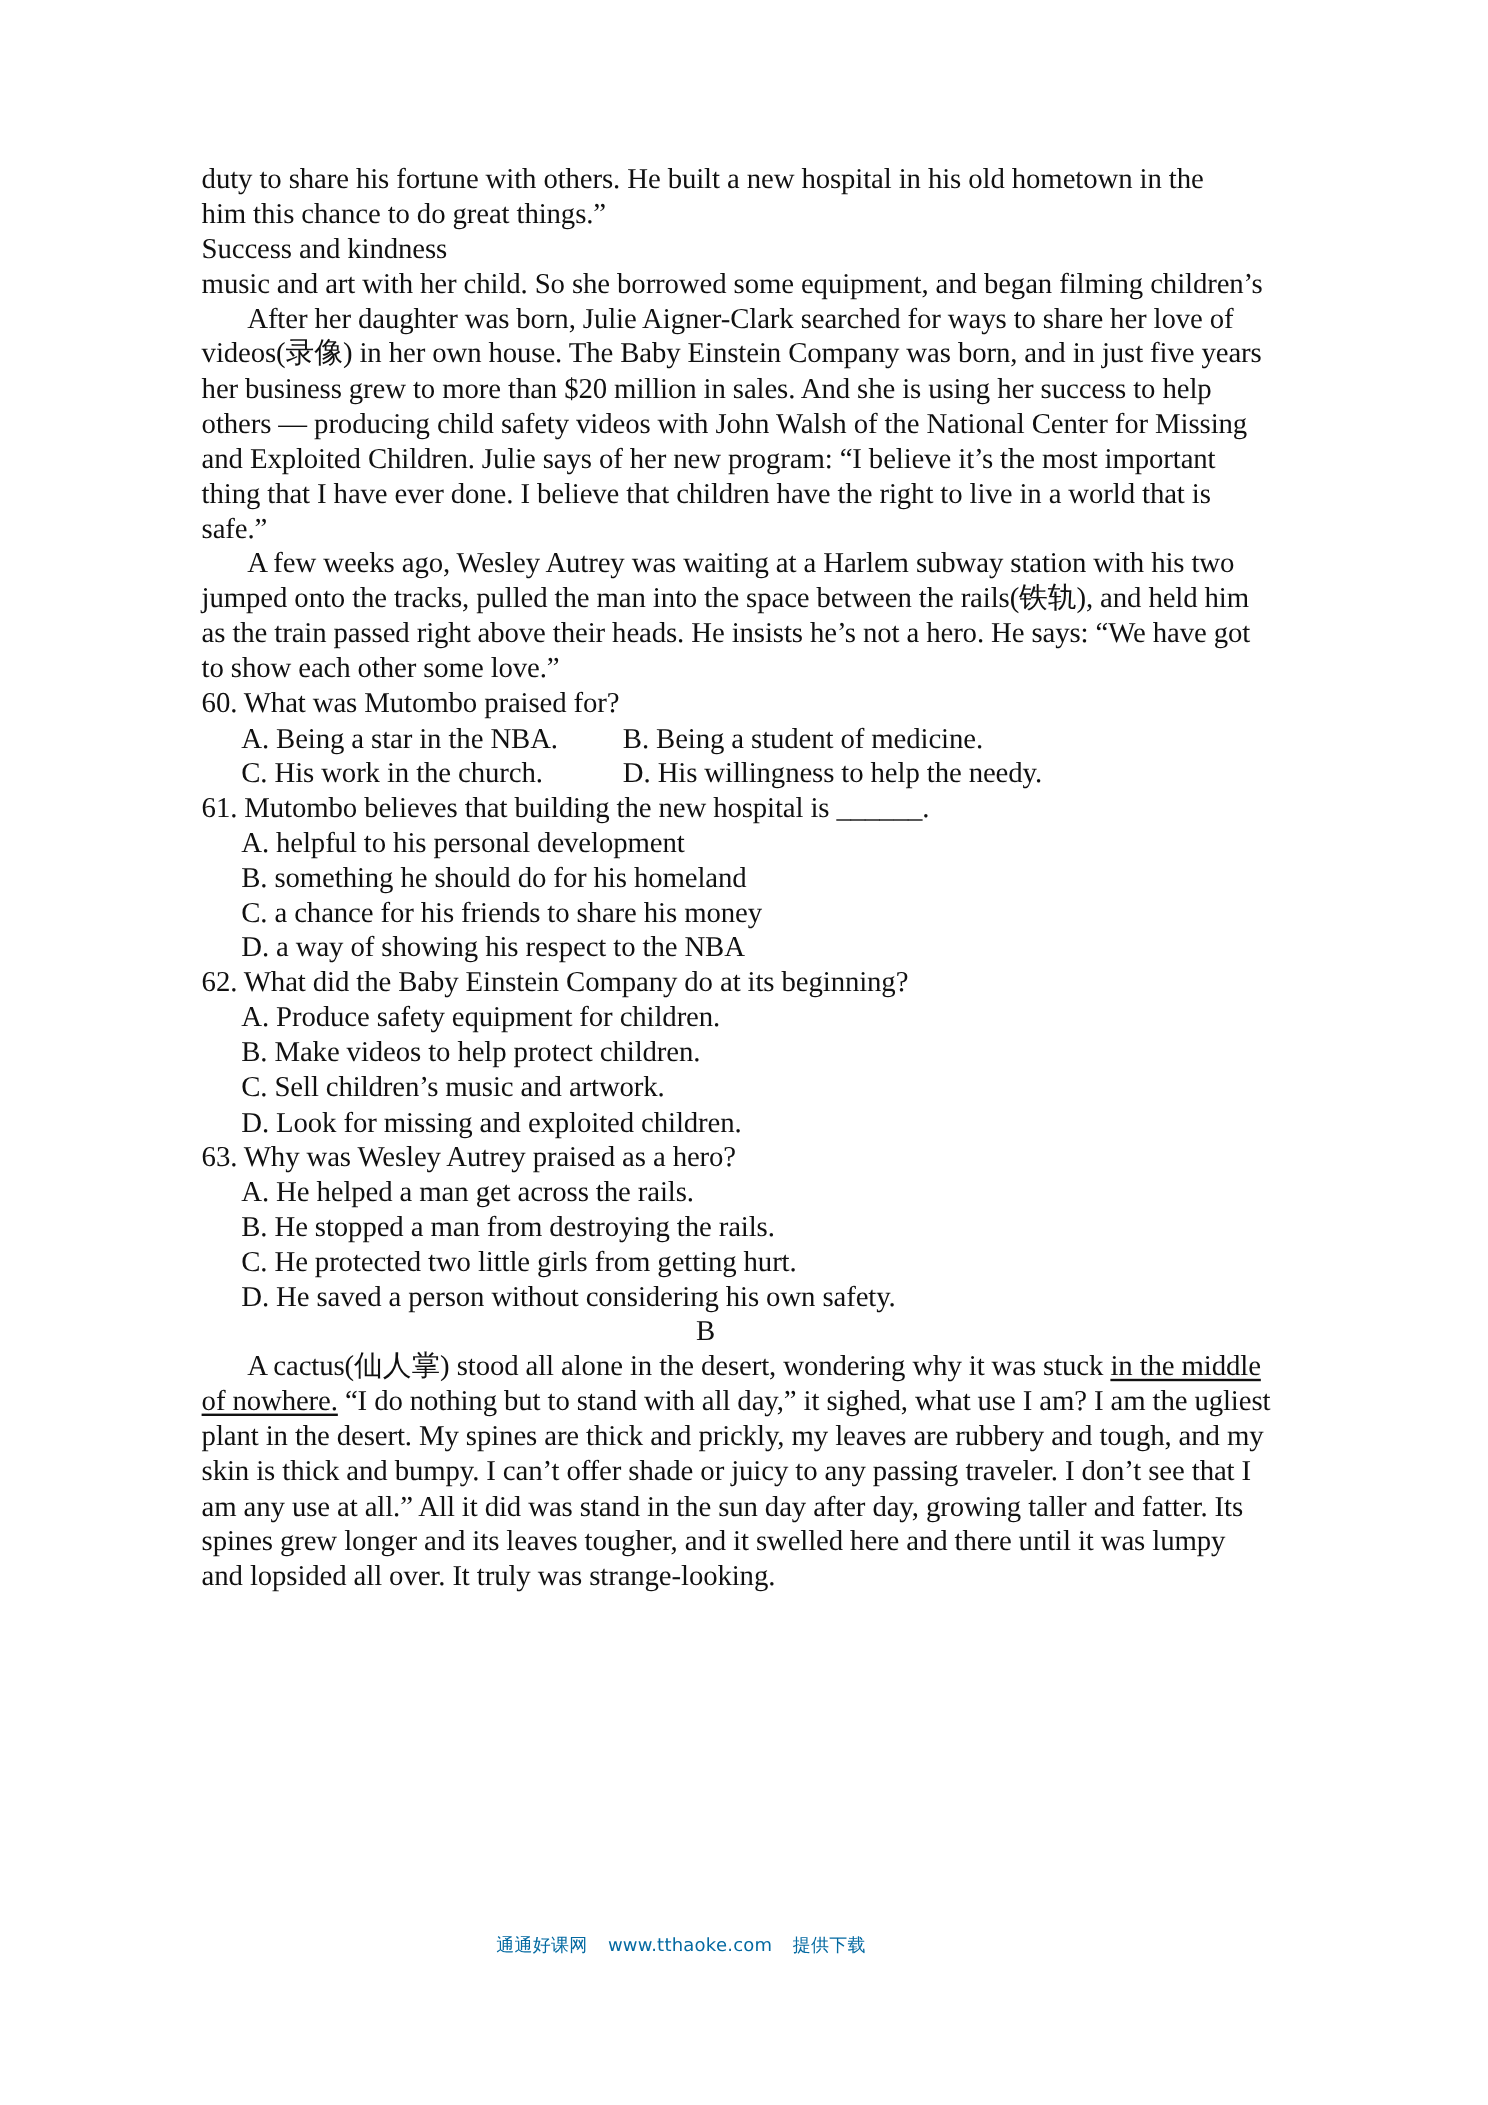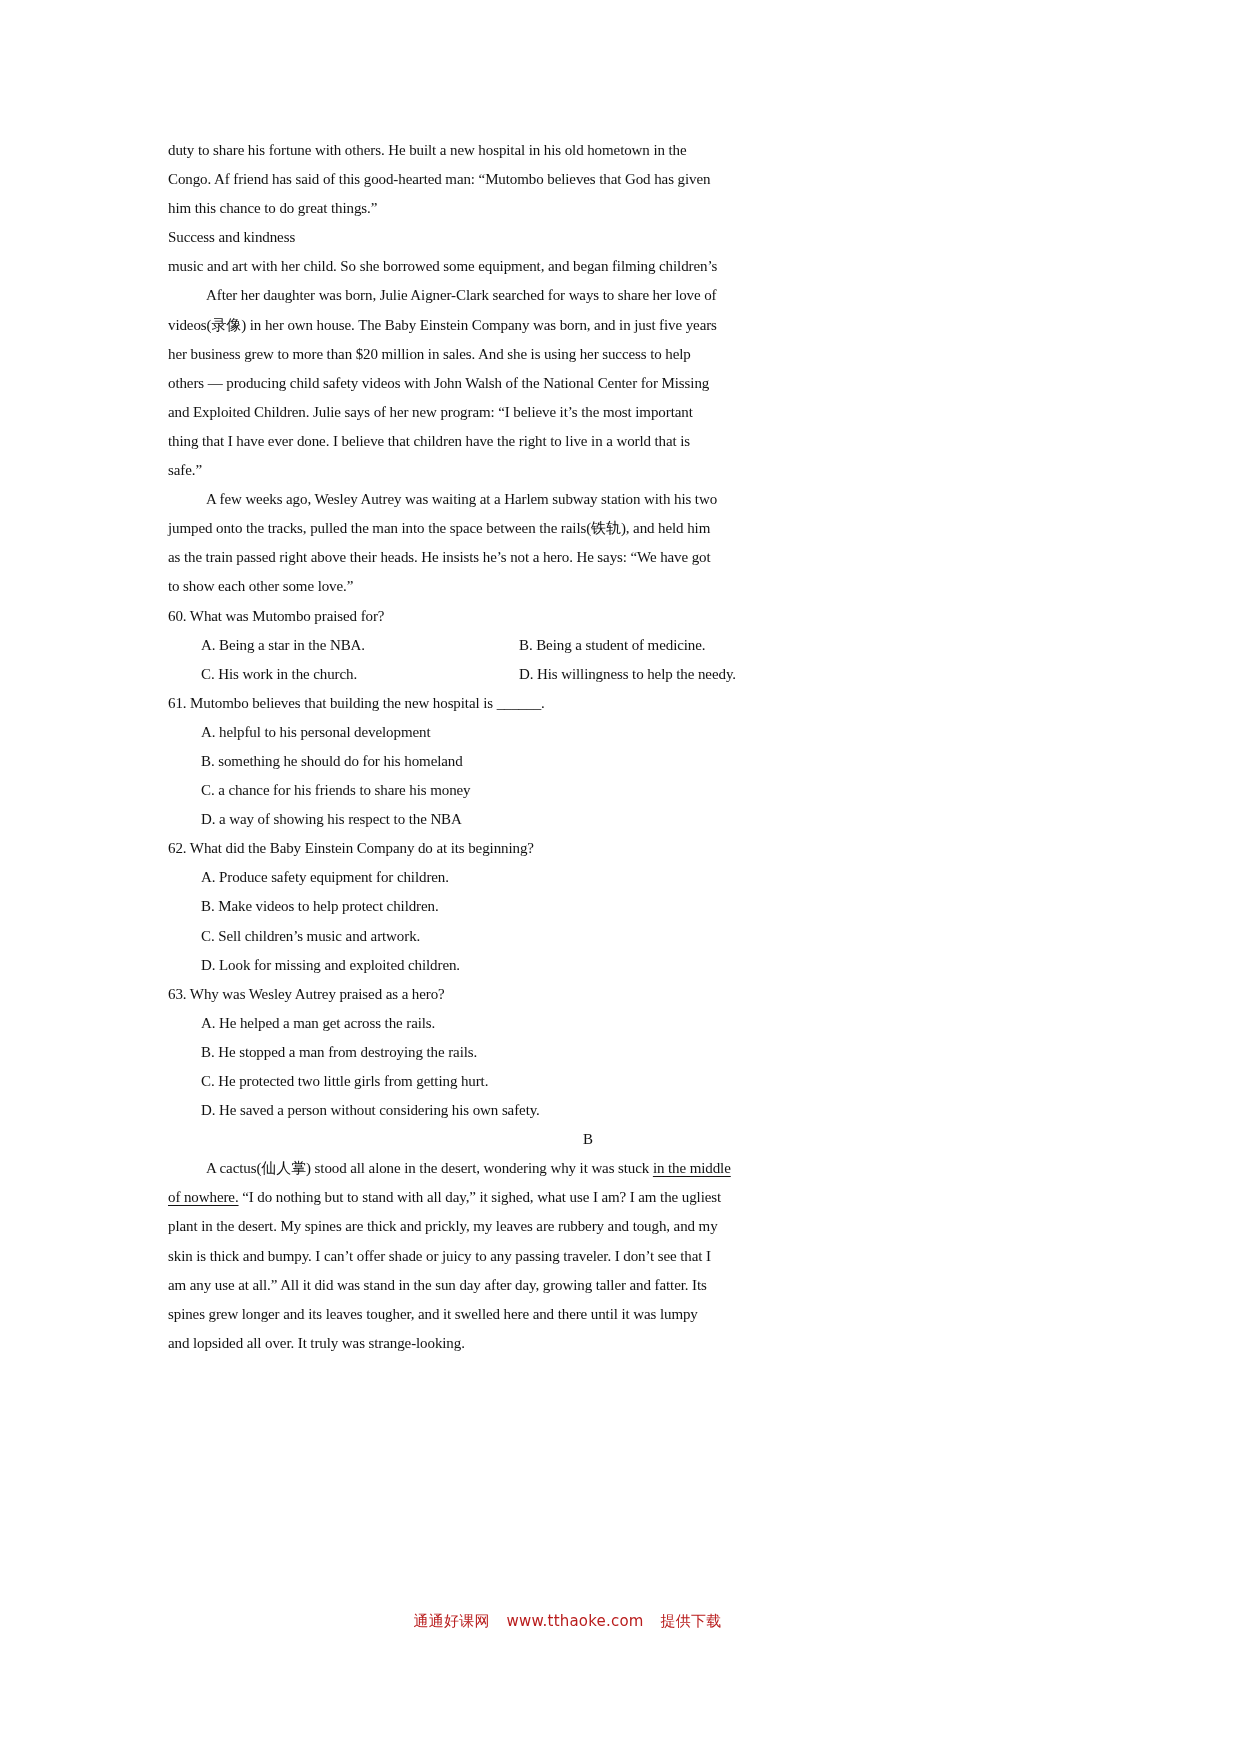--- a/index.html
+++ b/index.html
@@ -1,44 +1,43 @@
 <!DOCTYPE html>
 <html><head>
   <meta charset="utf-8">
   <style>
     html, body { margin: 0; padding: 0; background: #ffffff; }
     body { width: 1240px; height: 1754px; position: relative; overflow: hidden; }
     .page {
       position: absolute; left: 168px; top: 136px; width: 840px;
       font-family: "Liberation Serif", "DejaVu Serif", serif;
-      font-size: 15px; line-height: 29.1px; color: #111111;
+      font-size: 24px; line-height: 29.1px; color: #111111;
       letter-spacing: -0.1px;
     }
     .line { white-space: nowrap; height: 29.1px; }
     .indent { padding-left: 38px; }
     .opt { padding-left: 33px; }
     .opt-row { display: flex; white-space: nowrap; height: 29.1px; }
     .opt-row .c1 { padding-left: 33px; width: 318px; }
     .u { text-decoration: underline; text-underline-offset: 3px; }
     .center { text-align: center; }
     .footer {
       position: absolute; left: 0; width: 1135px; top: 1612px; text-align: center;
-      font-family: "DejaVu Sans", "Liberation Sans", sans-serif; font-size: 15px; color: #b91c1c;
+      font-family: "DejaVu Sans", "Liberation Sans", sans-serif; font-size: 15px; color: #0369a1;
       letter-spacing: 0.2px;
     }
     .footer span { margin: 0 6px; }
   </style>
 </head>
 <body>
 
 <div class="page">
 
   <div>
     <div class="line">duty to share his fortune with others. He built a new hospital in his old hometown in the</div>
-    <div class="line">Congo. Af friend has said of this good-hearted man: “Mutombo believes that God has given</div>
     <div class="line">him this chance to do great things.”</div>
   </div>
 
   <div>
     <div class="line">Success and kindness</div>
     <div class="line">music and art with her child. So she borrowed some equipment, and began filming children’s</div>
     <div class="line indent">After her daughter was born, Julie Aigner-Clark searched for ways to share her love of</div>
     <div class="line">videos(录像) in her own house. The Baby Einstein Company was born, and in just five years</div>
     <div class="line">her business grew to more than $20 million in sales. And she is using her success to help</div>
     <div class="line">others — producing child safety videos with John Walsh of the National Center for Missing</div>

